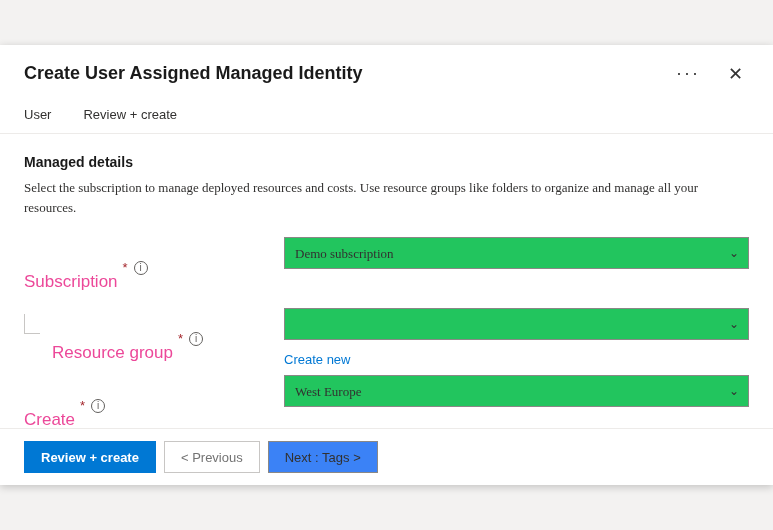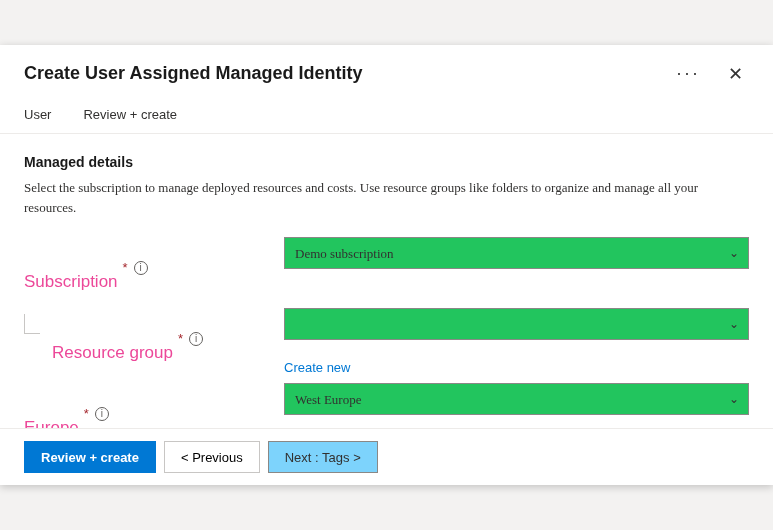--- a/index.html
+++ b/index.html
@@ -172,21 +172,21 @@
       font-size: 13px;
       color: #323130;
       height: 32px;
     }
     .create-new-link {
       color: #0078d4;
       font-size: 13px;
       text-decoration: none;
       cursor: pointer;
       display: inline-block;
-      margin-top: 20px;
+      margin-top: 12px;
     }
     .resource-group-row {
       display: flex;
       align-items: flex-start;
       margin-bottom: 4px;
     }
     .indent-line {
       width: 16px;
       min-width: 16px;
       border-left: 1px solid #c8c6c4;
@@ -210,30 +210,30 @@
       background: #0078d4;
       color: #fff;
       border: 1px solid #0078d4;
       padding: 6px 16px;
       font-size: 13px;
       cursor: pointer;
       height: 32px;
       font-weight: 600;
     }
     .btn-secondary {
-      background: #7dd3fc;
+      background: #3b82f6;
       color: #323130;
       border: 1px solid #8a8886;
       padding: 6px 16px;
       font-size: 13px;
       cursor: pointer;
       height: 32px;
     }
     .btn-secondary:disabled {
-      color: #000000;
+      color: #737373;
       border-color: #c8c6c4;
       cursor: not-allowed;
       background: #fff;
     }
   </style>
 </head>
 <body>
 
 <div class="dialog">
 
@@ -286,21 +286,21 @@
           <span class="select-chevron">⌄</span>
         </div>
         <a class="create-new-link">Create new</a>
       </div>
     </div>
 
     <div class="instance-section">
 
       <div class="form-row">
         <div class="form-label-col">
-          <span class="form-label">Europe</span>
+          <span class="form-label">Create</span>
           <span class="required">*</span>
           <span class="info-icon" title="Region info">i</span>
         </div>
         <div class="form-control-col">
           <div class="select-wrapper">
             <select class="form-select">
               <option>West Europe</option>
             </select>
             <span class="select-chevron">⌄</span>
           </div>

